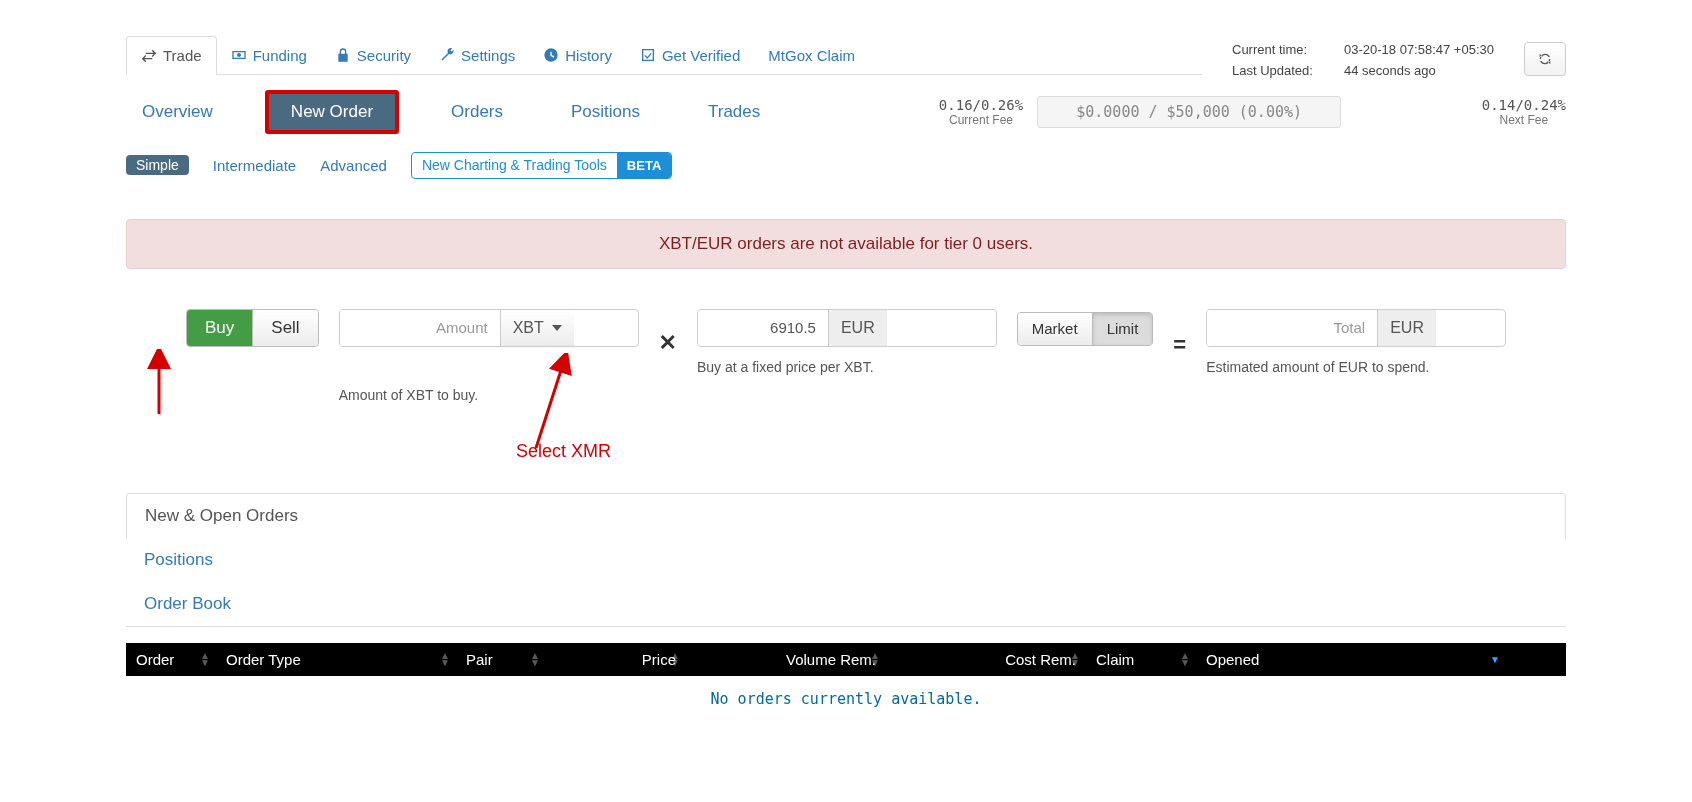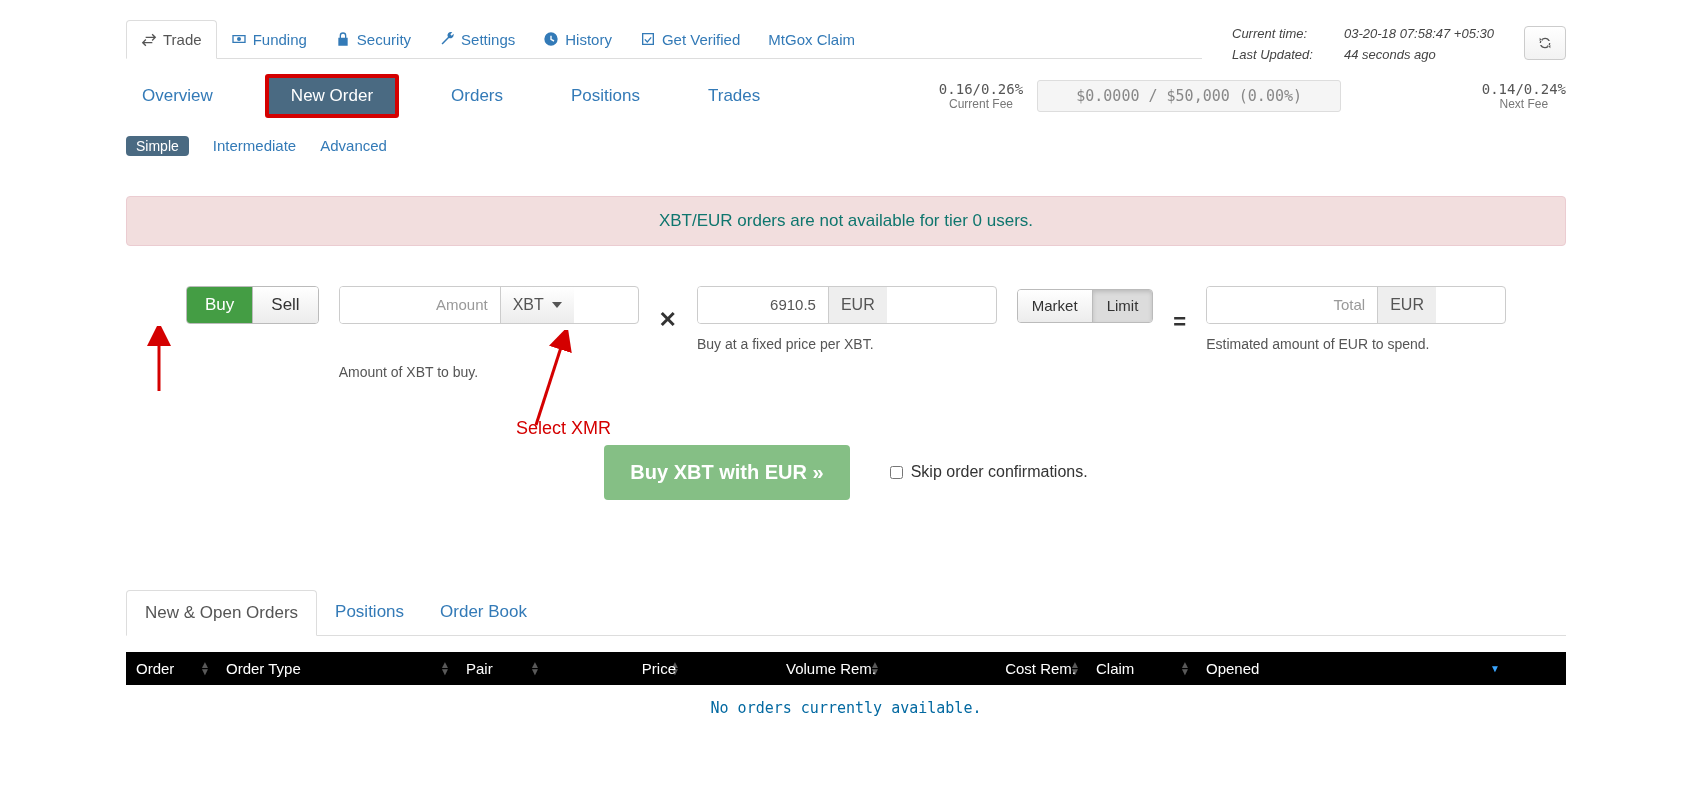--- a/index.html
+++ b/index.html
@@ -1,27 +1,27 @@
 <!DOCTYPE html>
 <html><head>
 <meta charset="utf-8">
 <style>
   * { box-sizing: border-box; margin: 0; padding: 0; }
   body { font-family: "Helvetica Neue", Helvetica, Arial, sans-serif; font-size: 14px; color: #333; background: #fff; }
-  .container { width: 1440px; margin: 0 auto; padding: 20px 0; position: relative; }
+  .container { width: 1440px; margin: 16px auto; padding: 20px 0; position: relative; }
 
   
   .topbar { display: flex; align-items: flex-start; }
   .main-tabs { display: flex; border-bottom: 1px solid #ddd; flex: 1; }
   .main-tab { padding: 10px 14px; color: #337ab7; cursor: pointer; display: flex; align-items: center; gap: 6px; font-size: 15px; }
   .main-tab.active { color: #555; border: 1px solid #ddd; border-bottom: 1px solid #fff; border-radius: 4px 4px 0 0; margin-bottom: -1px; background: #fff; font-weight: 500; }
   .main-tab .icon-svg { width: 16px; height: 16px; fill: currentColor; }
 
   .clock-block { font-size: 13px; color: #444; padding: 4px 10px 0 30px; }
-  .clock-row { display: flex; gap: 12px; line-height: 1.6; font-style: italic; }
+  .clock-row { display: flex; gap: 12px; line-height: 1.6; }
   .clock-label { min-width: 100px; }
   .refresh-btn { width: 42px; height: 34px; border: 1px solid #ccc; border-radius: 4px; background: linear-gradient(#fff,#f2f2f2); display: flex; align-items: center; justify-content: center; cursor: pointer; margin-left: 20px; margin-top: 6px; }
   .refresh-btn svg { width: 16px; height: 16px; fill: #555; }
 
   
   .subtabs-row { display: flex; align-items: center; margin-top: 8px; }
   .subtab { padding: 10px 16px; color: #337ab7; cursor: pointer; font-size: 17px; margin-right: 36px; }
   .subtab.active-boxed { background: #4a6a82; color: #fff; border-radius: 3px; border: 4px solid #d40000; padding: 8px 22px; }
   .fee-block { text-align: center; font-size: 14px; color: #333; font-family: monospace; margin-left: auto; }
   .fee-block .fee-top { color: #555; }
@@ -30,21 +30,21 @@
 
   
   .mode-row { display: flex; align-items: center; gap: 24px; margin-top: 18px; }
   .mode-pill { background: #4a6a82; color: #fff; border-radius: 4px; padding: 2px 10px; font-size: 14px; cursor: pointer; }
   .mode-link { color: #337ab7; cursor: pointer; font-size: 15px; }
   .beta-box { border: 1px solid #1c8fd6; border-radius: 4px; display: inline-flex; align-items: center; overflow: hidden; }
   .beta-label { color: #1c8fd6; padding: 3px 10px; font-size: 14px; }
   .beta-tag { background: #1c8fd6; color: #fff; padding: 5px 10px; font-weight: bold; font-size: 13px; }
 
   
-  .alert { background: #f2dede; color: #0f766e; border: 1px solid #ebccd1; border-radius: 4px; padding: 14px; text-align: center; font-size: 17px; margin-top: 40px; }
+  .alert { background: #f2dede; color: #7f1d1d; border: 1px solid #ebccd1; border-radius: 4px; padding: 14px; text-align: center; font-size: 17px; margin-top: 40px; }
 
   
   .order-form { display: flex; align-items: flex-start; gap: 20px; margin-top: 40px; padding: 0 60px; position: relative; }
   .col { display: flex; flex-direction: column; gap: 12px; }
   .btn-group { display: inline-flex; border-radius: 4px; overflow: hidden; border: 1px solid #bbb; }
   .btn-buy { background: #449d44; color: #fff; border: none; padding: 8px 18px; font-size: 17px; cursor: pointer; }
   .btn-sell { background: linear-gradient(#fff,#ececec); color: #333; border: none; padding: 8px 18px; font-size: 17px; cursor: pointer; border-left: 1px solid #bbb; }
   .input-group { display: inline-flex; border: 1px solid #ccc; border-radius: 4px; overflow: hidden; height: 38px; }
   .input-group input { border: none; padding: 0 12px; text-align: right; font-size: 15px; color: #555; }
   .input-group input::placeholder { color: #999; }
@@ -57,21 +57,21 @@
   .toggle-group { display: inline-flex; border: 1px solid #bbb; border-radius: 4px; overflow: hidden; height: 34px; }
   .toggle-btn { background: linear-gradient(#fff,#ececec); border: none; padding: 0 14px; font-size: 15px; cursor: pointer; color: #333; }
   .toggle-btn.active { background: #dcdcdc; box-shadow: inset 0 2px 4px rgba(0,0,0,.15); }
   .toggle-btn + .toggle-btn { border-left: 1px solid #bbb; }
 
   .submit-row { display: flex; align-items: center; justify-content: center; gap: 40px; margin-top: 65px; }
   .submit-btn { background: #85bf85; color: #fff; border: none; border-radius: 4px; padding: 16px 26px; font-size: 20px; font-weight: bold; cursor: pointer; }
   .skip-label { display: flex; align-items: center; gap: 8px; font-size: 16px; color: #333; }
 
   
-  .bottom-tabs { display: flex; border-bottom: 1px solid #ddd; margin-top: 90px; }
+  .bottom-tabs { display: flex; border-bottom: 1px solid #ddd; margin-top: 90px; flex-direction: column; }
   .bottom-tab { padding: 12px 18px; color: #337ab7; cursor: pointer; font-size: 17px; }
   .bottom-tab.active { color: #555; border: 1px solid #ddd; border-bottom: 1px solid #fff; border-radius: 4px 4px 0 0; margin-bottom: -1px; background: #fff; }
   table { width: 100%; border-collapse: collapse; margin-top: 16px; }
   thead th { background: #000; color: #fff; font-weight: normal; text-align: left; padding: 8px 10px; position: relative; font-size: 15px; }
   thead th.r { text-align: right; }
   .sort-arrows { position: absolute; right: 6px; top: 50%; transform: translateY(-50%); opacity: 0.35; font-size: 10px; line-height: 7px; }
   .sort-arrows.blue { opacity: 1; color: #3aa5ff; }
   tbody td { text-align: center; padding: 14px; font-family: monospace; color: #0369a1; font-size: 15px; }
 
   
@@ -159,20 +159,24 @@
     <div class="fee-block">
       <div class="fee-top">0.14/0.24%</div>
       <div class="fee-bottom">Next Fee</div>
     </div>
   </div>
 
   <div class="mode-row">
     <span class="mode-pill">Simple</span>
     <span class="mode-link">Intermediate</span>
     <span class="mode-link">Advanced</span>
+    <span class="beta-box">
+      <span class="beta-label">New Charting &amp; Trading Tools</span>
+      <span class="beta-tag">BETA</span>
+    </span>
   </div>
 
   <div class="alert">XBT/EUR orders are not available for tier 0 users.</div>
 
   <div class="order-form">
     <div class="col">
       <div class="btn-group">
         <button class="btn-buy">Buy</button>
         <button class="btn-sell">Sell</button>
       </div>
@@ -228,27 +232,20 @@
       <defs>
           <marker id="ah2" markerWidth="8" markerHeight="8" refX="4" refY="4" orient="auto">
             <path d="M0,0 L8,4 L0,8 z" fill="#d40000"></path>
           </marker>
         </defs>
       <line x1="10" y1="95" x2="38" y2="8" stroke="#d40000" stroke-width="3" marker-end="url(#ah2)"></line>
     </svg>
     <div class="annot-text" style="left:390px; top:132px;">Select XMR</div>
   </div>
 
-  <div class="submit-row">
-    <button class="submit-btn">Buy XBT with EUR »</button>
-    <label class="skip-label">
-      <input type="checkbox" style="">
-      <span>Skip order confirmations.</span>
-    </label>
-  </div>
 
   <div class="bottom-tabs">
     <div class="bottom-tab active">New &amp; Open Orders</div>
     <div class="bottom-tab">Positions</div>
     <div class="bottom-tab">Order Book</div>
   </div>
 
   <table>
     <thead>
       <tr>

